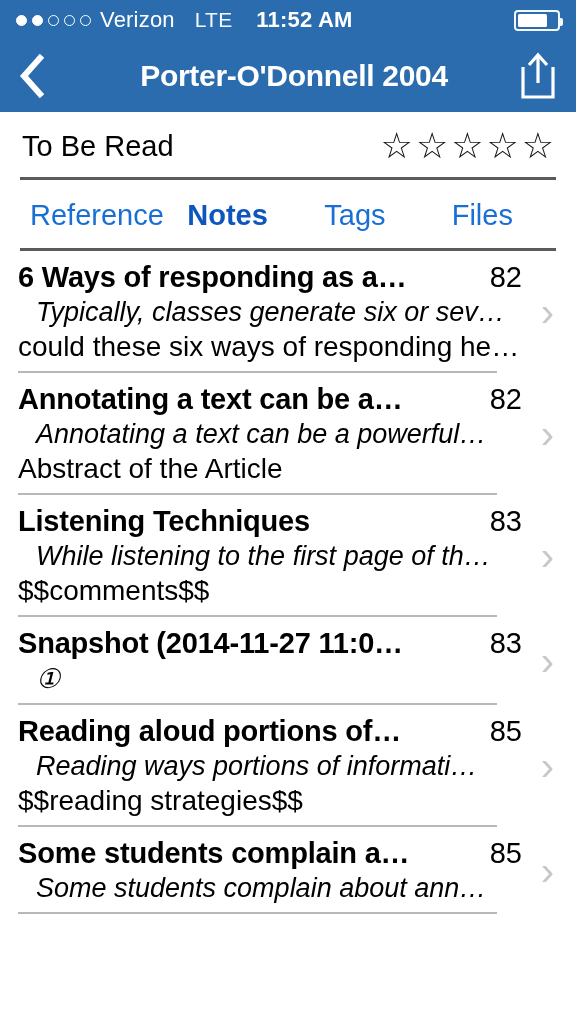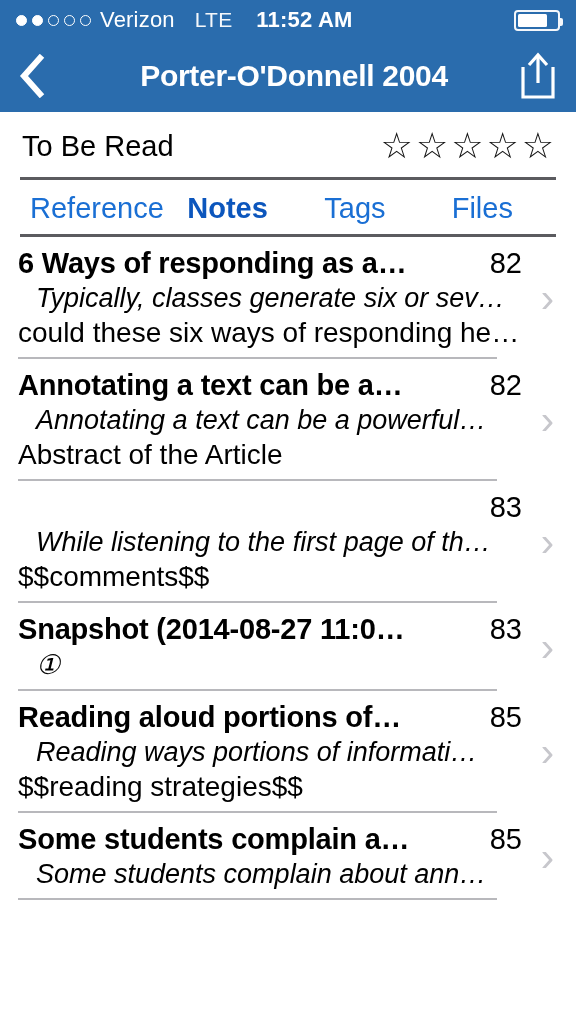--- a/index.html
+++ b/index.html
@@ -50,21 +50,21 @@
     height:68px; display:flex; align-items:center;
     padding:0 22px; position:relative;
   }
   .status-label { font-size:29px; color:#000; }
   .stars { margin-left:auto; display:flex; align-items:center; gap:3px;
     font-size:36px; line-height:1; color:#111; letter-spacing:0px; }
   .hr-dark { position:absolute; left:20px; right:20px; bottom:0;
     height:3px; background:#5b5b5f; }
 
   
-  .tabs { height:57px; display:flex; align-items:center;
+  .tabs { height:71px; display:flex; align-items:center;
     position:relative; padding:4px 30px; }
   .tab { flex:1; text-align:center; font-size:29px; color:#1a6fd4; }
   .tab.active { font-weight:700; color:#0c56bd; }
 
   
   .list { position:relative; }
   .row { position:relative; padding:10px 22px 10px 18px; }
   .row-sep { position:absolute; left:18px; right:79px; bottom:0;
     height:2px; background:#b8b8bc; }
   .row-top { display:flex; align-items:baseline;gap:7px; }
@@ -160,30 +160,31 @@
           <span class="row-title">Annotating a text can be a…</span>
           <span class="row-page">82</span>
         </div>
         <div class="row-quote">Annotating a text can be a powerful…</div>
         <div class="row-note">Abstract of the Article</div>
         <span class="chev">›</span>
         <div class="row-sep"></div>
       </div>
       <div class="row">
         <div class="row-top">
+          <span class="row-title">Listening Techniques</span>
           <span class="row-page">83</span>
         </div>
         <div class="row-quote">While listening to the first page of th…</div>
         <div class="row-note">$$comments$$</div>
         <span class="chev">›</span>
         <div class="row-sep"></div>
       </div>
       <div class="row">
         <div class="row-top">
-          <span class="row-title">Snapshot (2014-08-27 11:0…</span>
+          <span class="row-title">Snapshot (2014-11-27 11:0…</span>
           <span class="row-page">83</span>
         </div>
         <div class="row-quote">①</div>
         <span class="chev">›</span>
         <div class="row-sep"></div>
       </div>
       <div class="row">
         <div class="row-top">
           <span class="row-title">Reading aloud portions of…</span>
           <span class="row-page">85</span>

